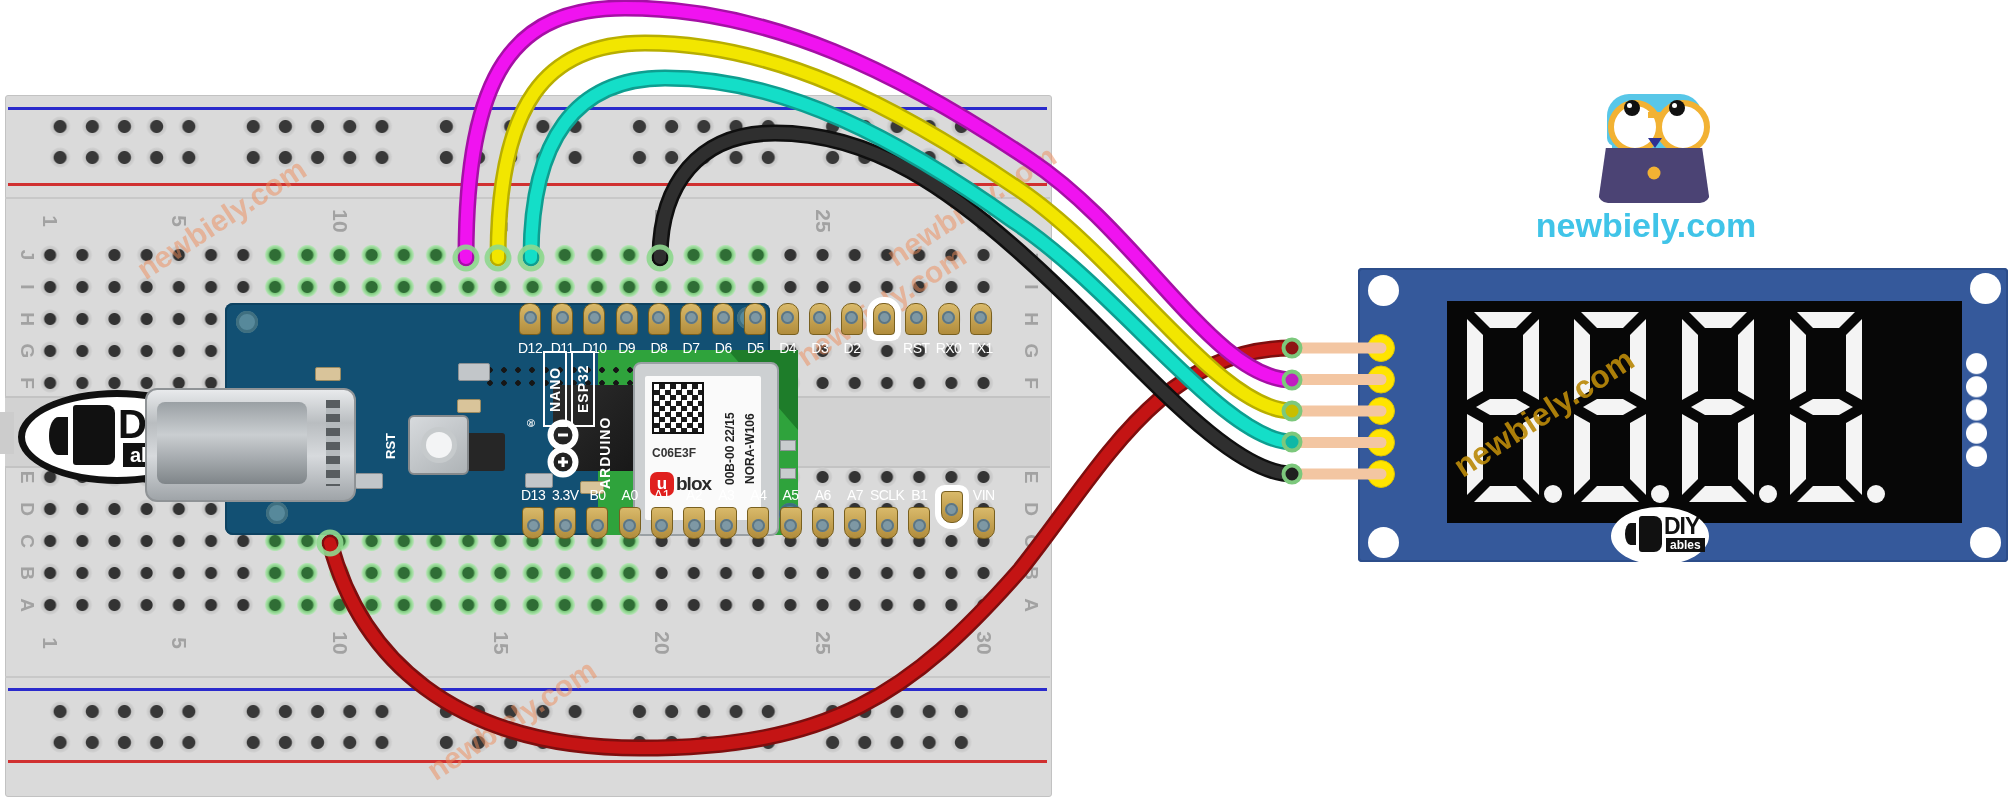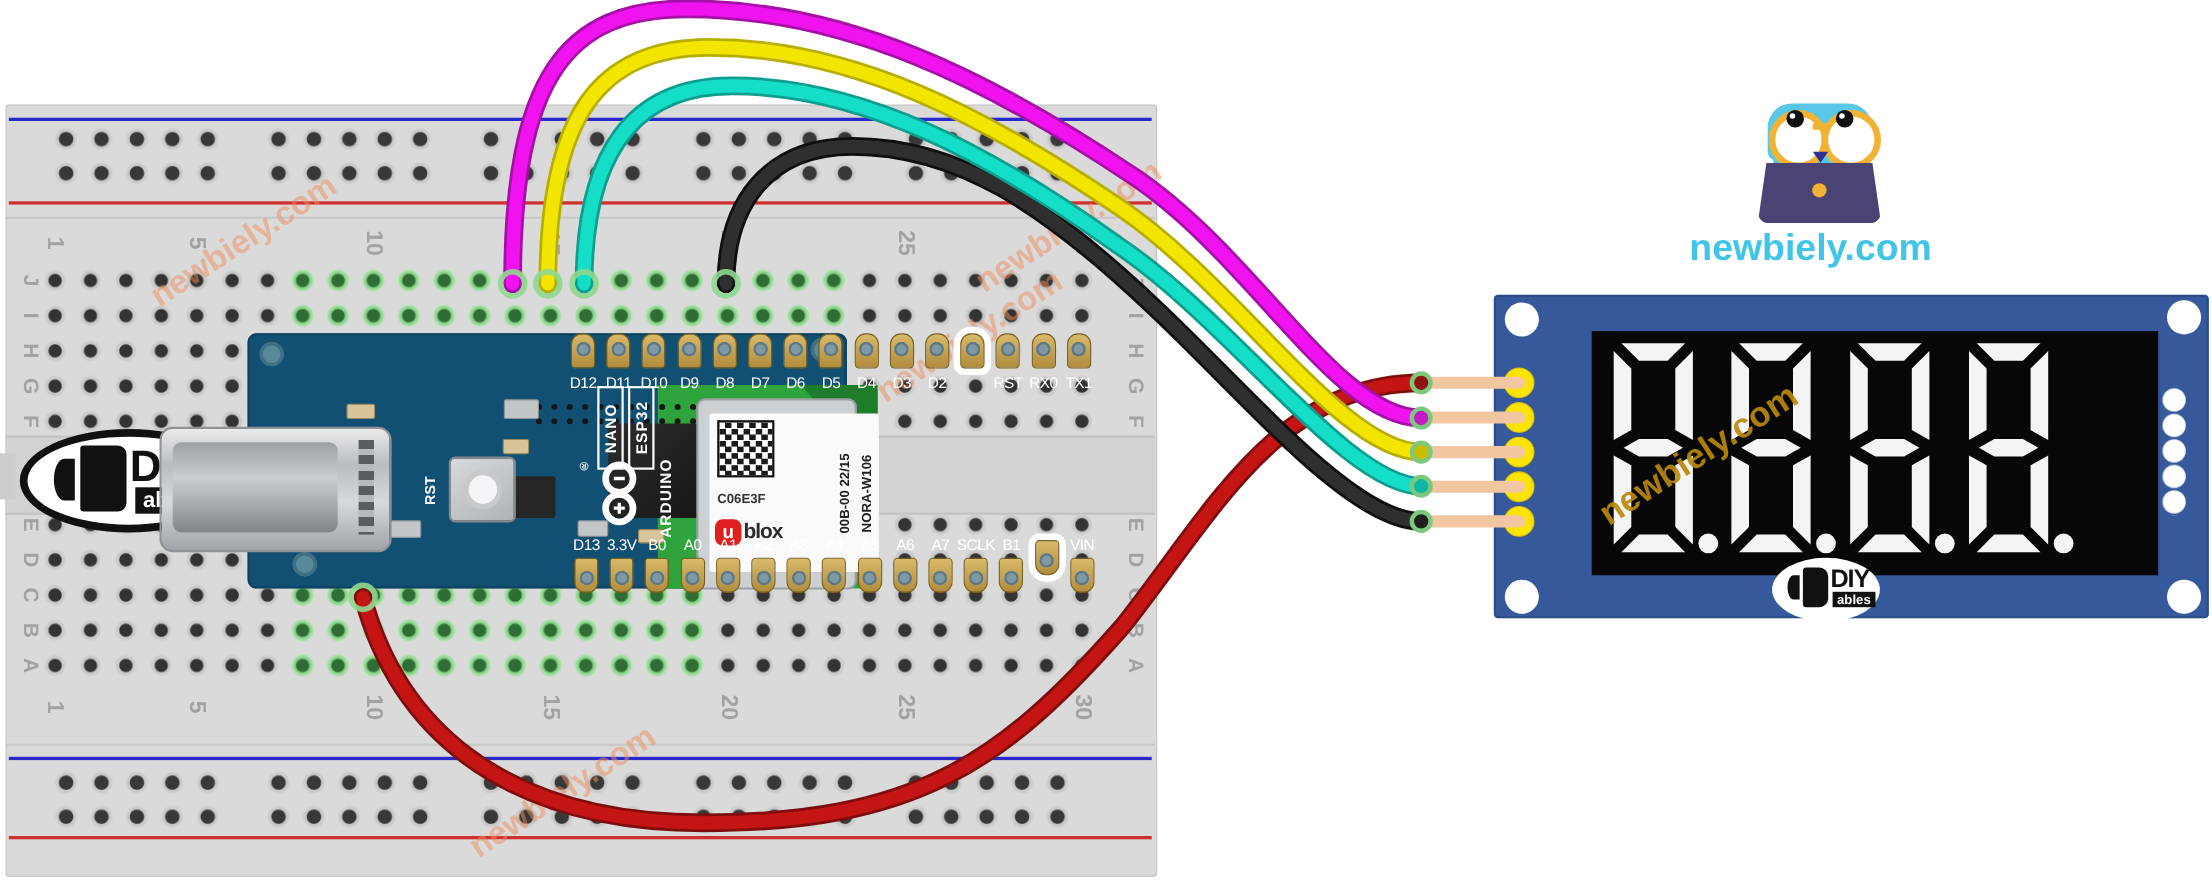--- a/index.html
+++ b/index.html
@@ -77,21 +77,21 @@
   .dots-strip{left:258px;top:60px;width:150px;height:24px;
               background-image:radial-gradient(circle at 7px 7px,#161616 2.5px,rgba(0,0,0,0) 3px);
               background-size:14px 13px;}
   .smd{position:absolute;background:#d9c49a;border:1px solid #9a8a60;border-radius:2px;}
   .smd-g{position:absolute;background:#c2c6c9;border:1px solid #8d9194;border-radius:2px;}
   .vlabel{position:absolute;color:#fff;font-weight:bold;white-space:nowrap;
           writing-mode:vertical-rl;transform:rotate(180deg);text-align:center;}
   .namebox{border:2px solid #fff;color:#fff;font-weight:bold;font-size:14px;
            padding:4px 2px;letter-spacing:1px;}
   .ublox{left:408px;top:59px;width:142px;height:170px;background:#cdd0d2;border:2px solid #9aa0a4;border-radius:8px;}
-  .ublox-label{position:absolute;left:10px;top:12px;width:116px;height:144px;background:#fafafa;border-radius:2px;padding-left:38px;}
+  .ublox-label{position:absolute;left:10px;top:12px;width:116px;height:144px;background:#fafafa;border-radius:2px;}
   .qr{position:absolute;left:7px;top:6px;width:48px;height:48px;
       background-image:repeating-conic-gradient(#1a1a1a 0% 25%,#fff 0% 50%);background-size:11px 11px;border:2px solid #111;}
   .ublox-logo{position:absolute;left:5px;top:96px;display:flex;align-items:center;}
   .ublox-u{width:24px;height:24px;background:#e0201e;border-radius:7px;color:#fff;font-weight:bold;font-size:17px;
            display:flex;align-items:center;justify-content:center;}
   .ublox-rest{color:#2b2b2b;font-weight:bold;font-size:19px;margin-left:2px;letter-spacing:-1px;}
 
   .pinrow{display:grid;grid-template-columns:repeat(15,32.2px);z-index:8;}
   .pin-cell{display:flex;flex-direction:column;align-items:center;}
   .pin{width:22px;height:32px;background:linear-gradient(180deg,#d9b96a,#b18c3c);

